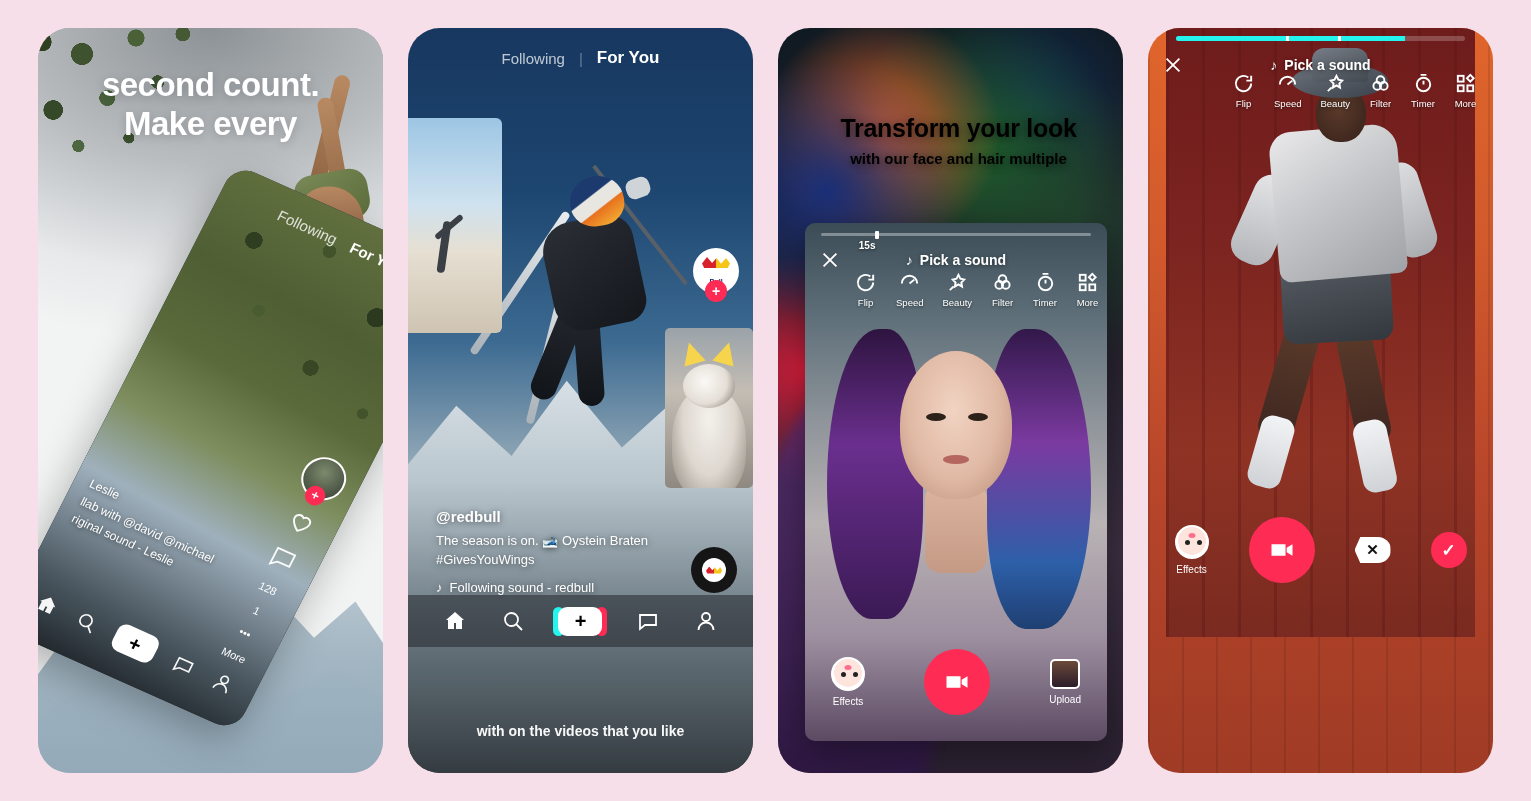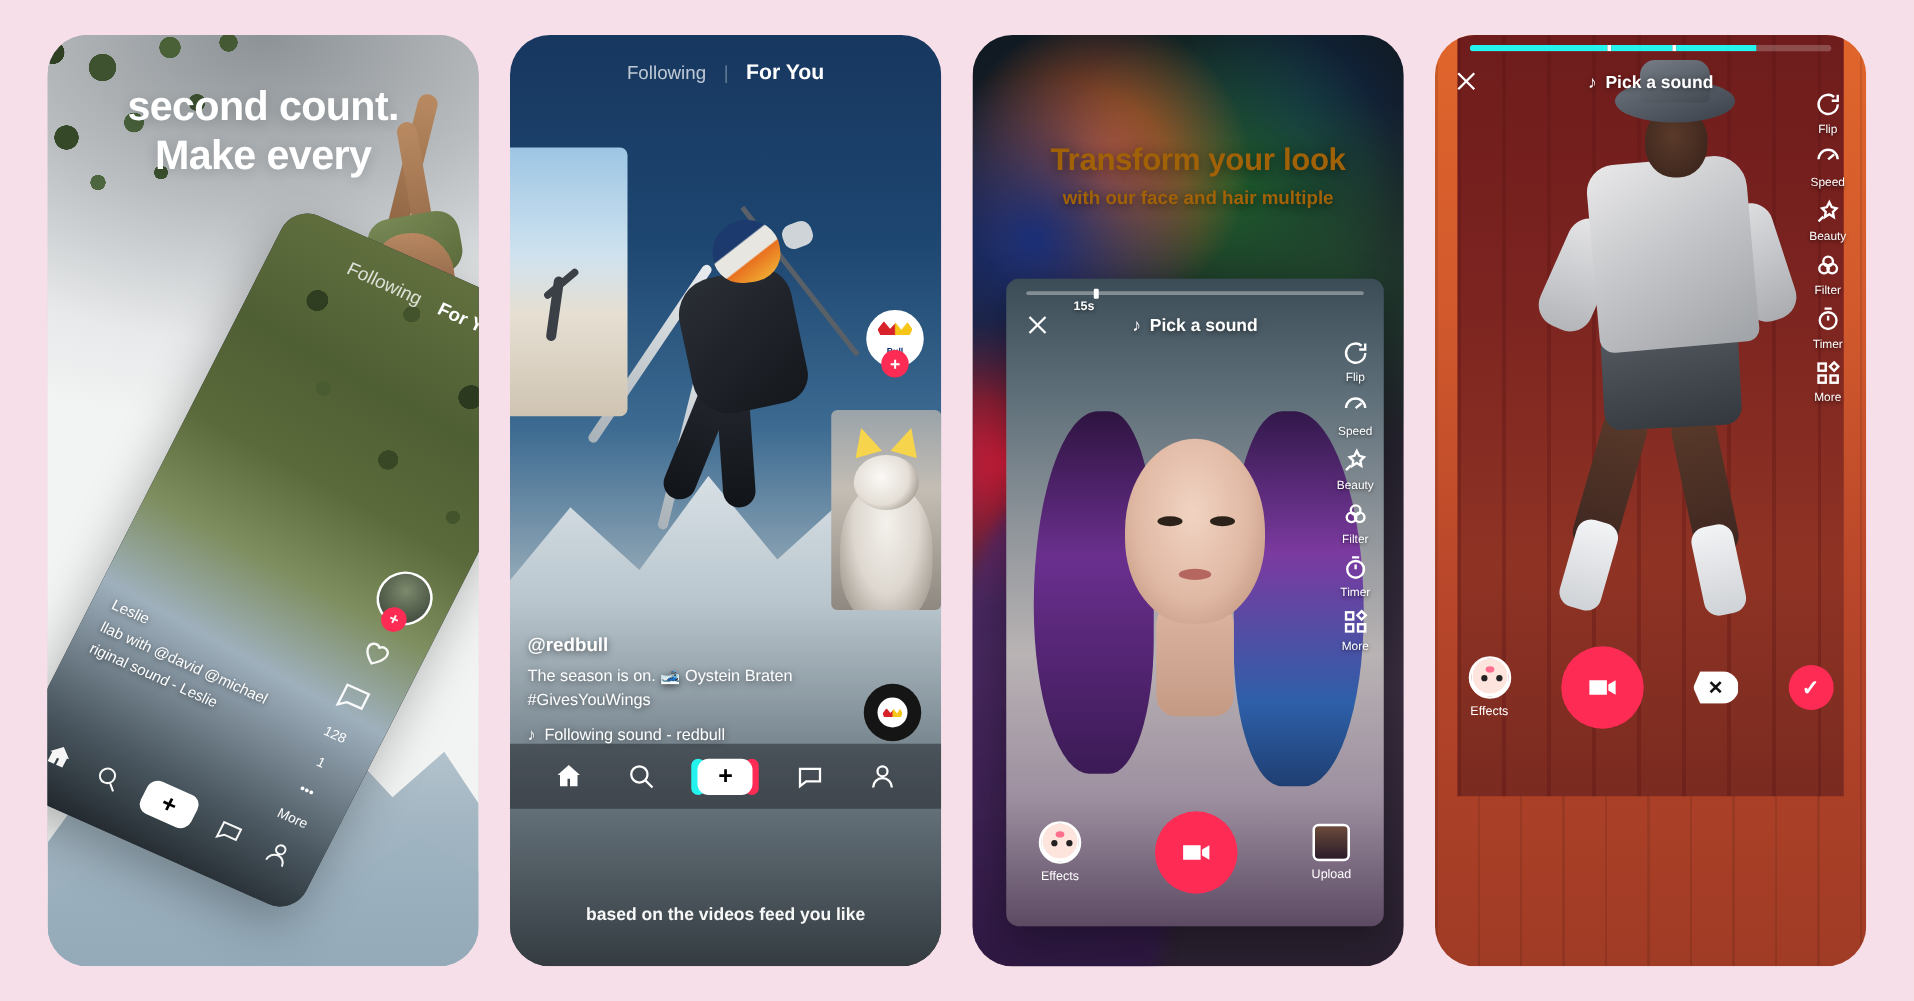--- a/index.html
+++ b/index.html
@@ -264,21 +264,21 @@
     background: radial-gradient(circle at 42% 40%, #fbf9f6 0%, #e4ded6 55%, #6e665c 100%);
   }
   .p2-catpip .ear {
     position: absolute; top: 14px; width: 0; height: 0;
     border-left: 11px solid transparent; border-right: 11px solid transparent;
     border-bottom: 22px solid #f6d44c;
   }
   .p2-catpip .ear.l { left: 16px; transform: rotate(-16deg); }
   .p2-catpip .ear.r { right: 16px; transform: rotate(16deg); }
   .p2-meta {
-    position: absolute; left: 14px; right: 74px; bottom: 178px; z-index: 8; color: #fff;
+    position: absolute; left: 28px; right: 74px; bottom: 178px; z-index: 8; color: #fff;
     text-shadow: 0 1px 6px rgba(0,0,0,.55);
   }
   .p2-meta .user { font-size: 15px; font-weight: 700; margin-bottom: 7px; }
   .p2-meta .desc { font-size: 13px; line-height: 1.45; }
   .p2-meta .tag { font-weight: 400; }
   .p2-meta .sound { font-size: 13px; margin-top: 10px; display: flex; align-items: center; gap: 7px; }
   .p2-disc {
     position: absolute; right: 16px; bottom: 180px; width: 46px; height: 46px; border-radius: 50%;
     background: radial-gradient(circle at 50% 50%, #3a3a3a 0 26%, #151515 28% 100%);
     display: flex; align-items: center; justify-content: center; z-index: 8;
@@ -316,21 +316,21 @@
       radial-gradient(circle 160px at 74% 10%, #0f2b52 0%, rgba(15,43,82,0) 70%),
       linear-gradient(180deg, #101a22 0%, #23202c 40%, #3a2e40 70%, #2a2030 100%);
   }
   .p3-hair {
     position: absolute; left: -20px; bottom: -40px; width: 180px; height: 420px;
     background: linear-gradient(170deg, #5b2d7a, #2b1344);
     border-radius: 50% 60% 30% 40%;
     filter: blur(6px); opacity: .7;
   }
   .p3-headline {
-    position: absolute; top: 86px; left: 0; right: 0; text-align: center; color: #a16207; z-index: 9; margin-left: 16px;
+    position: absolute; top: 86px; left: 0; right: 0; text-align: center; color: #000000; z-index: 9; margin-left: 16px;
   }
   .p3-headline .t1 { font-size: 25px; font-weight: 700; letter-spacing: -0.3px; text-shadow: 0 2px 10px rgba(0,0,0,.5); }
   .p3-headline .t2 { font-size: 15px; font-weight: 600; margin-top: 7px; text-shadow: 0 2px 8px rgba(0,0,0,.55); }
 
   
   .p3-device {
     position: absolute; left: 27px; right: 16px; top: 195px; bottom: 32px;
     border-radius: 10px; overflow: hidden;
     background: linear-gradient(180deg, #3b4c57 0%, #5e6f79 18%, #8e949a 38%, #b9b3b4 58%, #9d8fa0 80%, #5c4a63 100%);
     box-shadow: 0 10px 30px rgba(0,0,0,.35);
@@ -373,21 +373,21 @@
     display: flex; align-items: center; gap: 7px; color: #fff; font-size: 14px; font-weight: 600;
     text-shadow: 0 1px 4px rgba(0,0,0,.5);
   }
   .cam-seek { position: absolute; top: 10px; left: 16px; right: 16px; z-index: 8; }
   .cam-seek .bar { height: 3px; background: rgba(255,255,255,.35); border-radius: 2px; position: relative; }
   .cam-seek .knob { position: absolute; left: 20%; top: -2px; width: 4px; height: 8px; background: #fff; border-radius: 1px; }
   .cam-seek .lab { position: absolute; left: 14%; top: 7px; color: #fff; font-size: 10px; font-weight: 700; text-shadow: 0 1px 3px rgba(0,0,0,.6); }
 
   .cam-rail {
     position: absolute; right: 8px; top: 48px; z-index: 9;
-    display: flex; flex-direction: column; align-items: center; gap: 6px;
+    display: flex; flex-direction: row; align-items: center; gap: 19px;
   }
   .cam-rail .item { display: flex; flex-direction: column; align-items: center; gap: 3px; color: #fff; }
   .cam-rail .item svg { width: 23px; height: 23px; fill: none; stroke: #fff; stroke-width: 2; }
   .cam-rail .item .lb { font-size: 9.5px; text-shadow: 0 1px 3px rgba(0,0,0,.6); }
 
   .cam-bottom {
     position: absolute; left: 0; right: 0; bottom: 26px; z-index: 9;
     display: flex; align-items: center; justify-content: space-between; padding: 0 26px;
   }
   .cam-rec {
@@ -636,21 +636,21 @@
       <div class="tt-plus">+</div>
       <svg viewBox="0 0 24 24">
           <path fill="none" stroke="#fff" stroke-width="1.8" d="M4 6h16v10H9l-5 4z"></path>
         </svg>
       <svg viewBox="0 0 24 24">
           <path fill="none" stroke="#fff" stroke-width="1.8" d="M12 12a4 4 0 1 0 0-8 4 4 0 0 0 0 8zM4.5 21a7.5 7.5 0 0 1 15 0"></path>
         </svg>
     </div>
 
     <div class="p2-footer">
-      <div class="t2">based on the videos feed you like</div>
+      <div class="t2">with on the videos that you like</div>
     </div>
   </div>
 
   <div class="panel">
     <div class="p3-bg"></div>
     <div class="p3-hair"></div>
 
     <div class="p3-headline">
       <div class="t1">Transform your look</div>
       <div class="t2">with our face and hair multiple</div>

